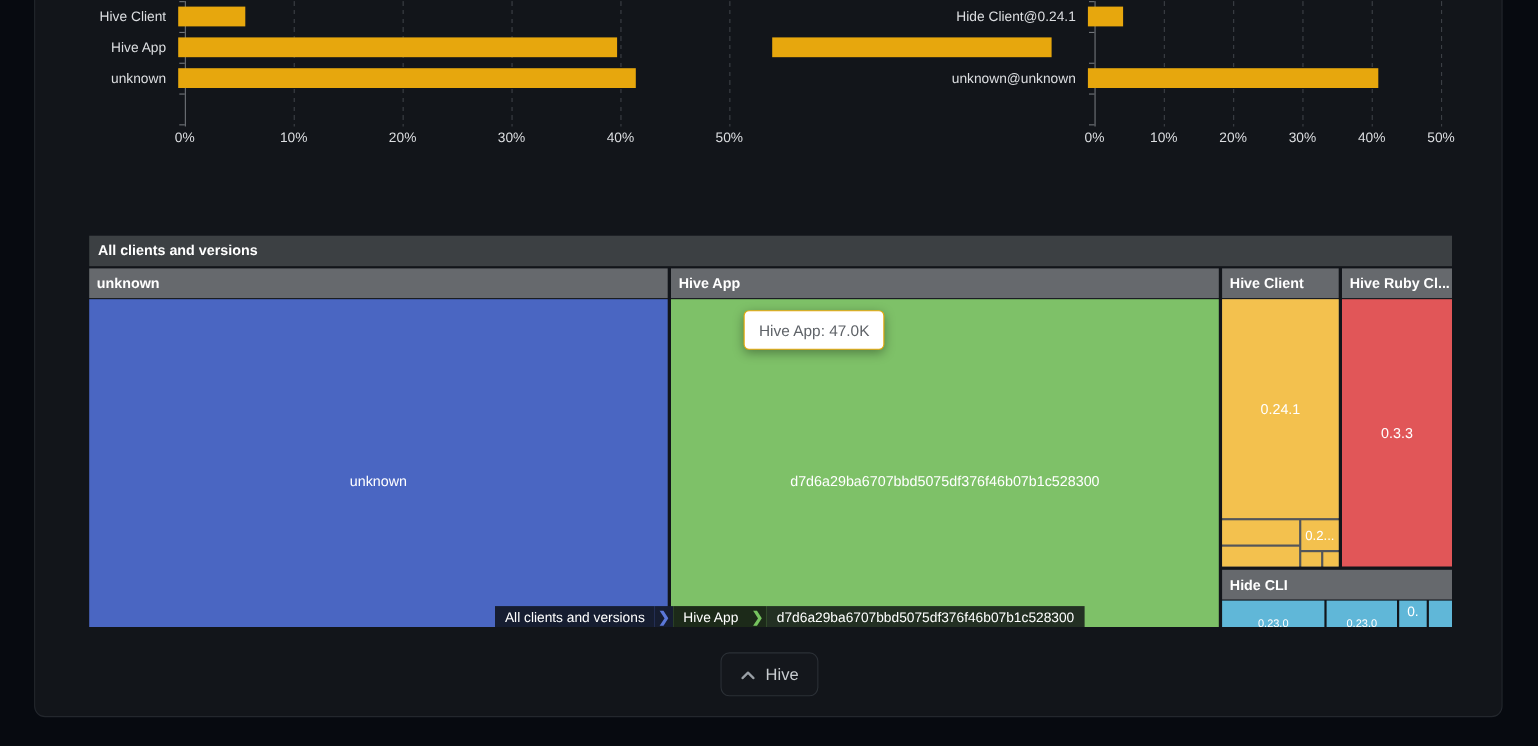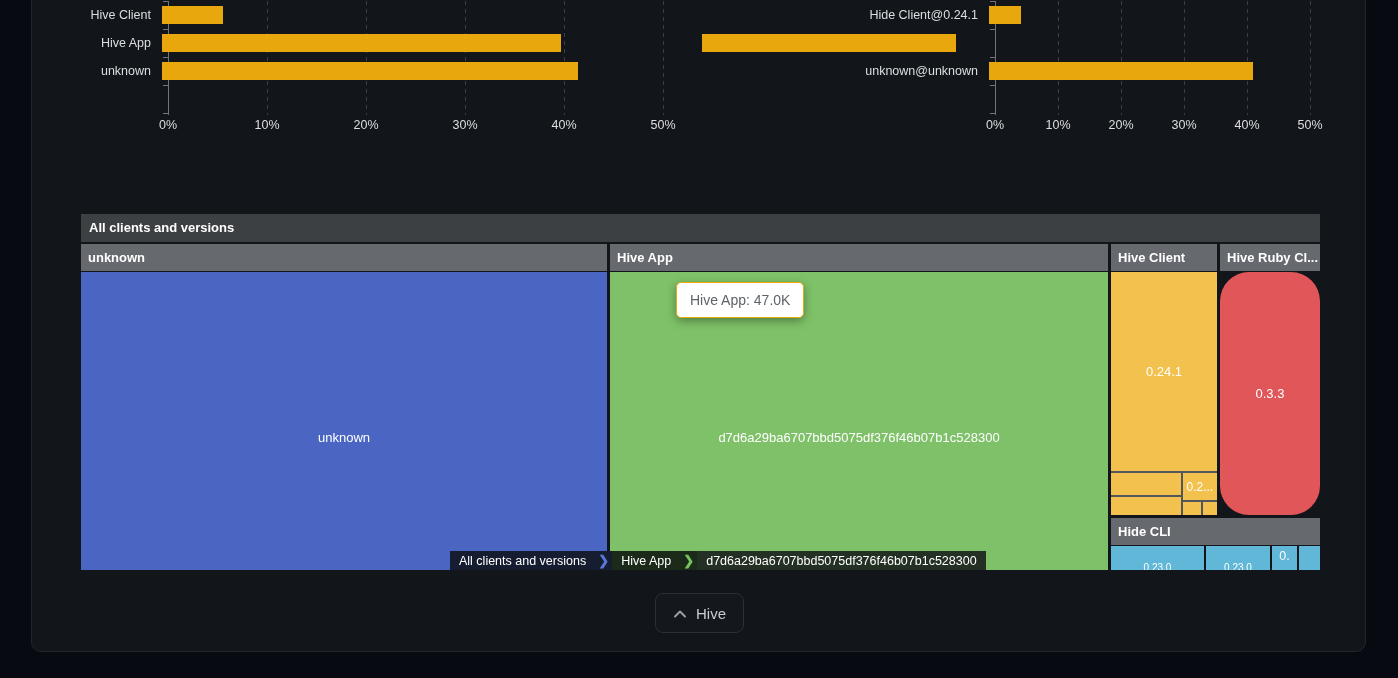--- a/index.html
+++ b/index.html
@@ -206,21 +206,21 @@
                   <div class="tm-box yellow" style="width:18px;"></div>
                   <div class="tm-box yellow" style="flex:1 1 auto;"></div>
                 </div>
               </div>
             </div>
           </div>
         </div>
 
         <div class="tm-col" style="width:100px;">
           <div class="tm-header">Hive Ruby Cl...</div>
-          <div class="tm-box red" style="flex:1 1 auto;border-radius:29px;">
+          <div class="tm-box red" style="flex:1 1 auto;">
             <span>0.3.3</span>
           </div>
         </div>
       </div>
 
       <div class="tm-col" style="margin-top:3px; flex:1 1 auto;">
         <div class="tm-header">Hide CLI</div>
         <div style="flex:1 1 auto; display:flex; gap:2px;">
           <div class="tm-box lblue" style="width:93px;">
             <span class="clipped-label">0.23.0</span>

